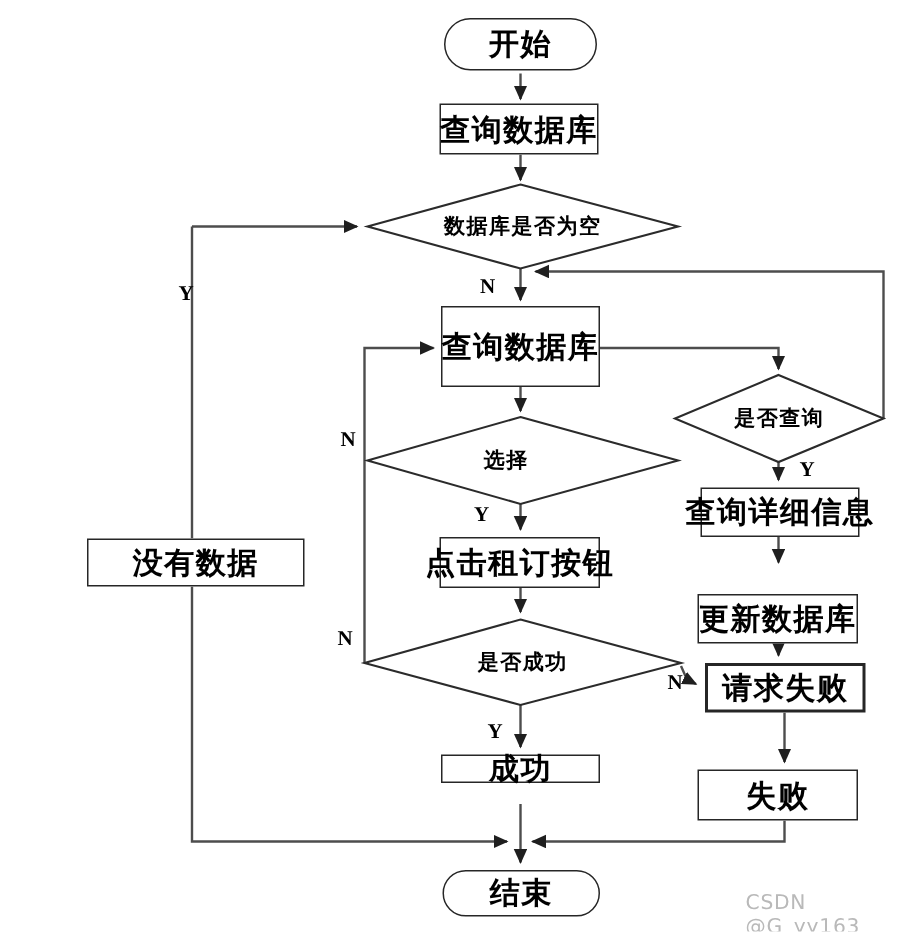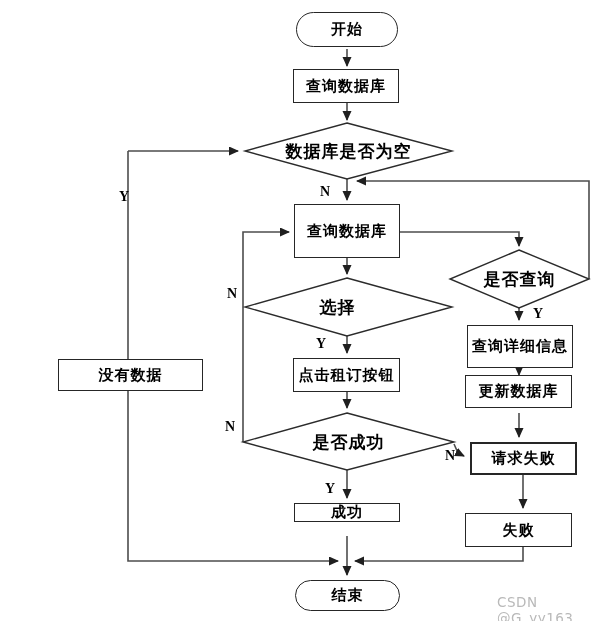--- a/index.html
+++ b/index.html
@@ -10,29 +10,29 @@
     font-family:"DejaVu Sans",sans-serif;
     overflow:hidden;
   }
   #wires{position:absolute;left:0;top:0;z-index:0;}
   .node{
     position:absolute;z-index:2;
     box-sizing:border-box;
     border:1.5px solid #262626;
     background:#ffffff;
     display:flex;align-items:center;justify-content:center;
-    font-size:15px;font-weight:bold;color:#000;
+    font-size:20px;font-weight:bold;color:#000;
     letter-spacing:1px;
     white-space:nowrap;
   }
   .stadium{border-radius:18px;}
   .dtext{
     position:absolute;z-index:2;
     display:flex;align-items:center;justify-content:center;
-    font-size:17px;font-weight:bold;color:#000;
+    font-size:14px;font-weight:bold;color:#000;
     letter-spacing:1px;background:transparent;border:none;
     white-space:nowrap;
   }
   .elabel{
     position:absolute;z-index:3;
     font-family:"Liberation Serif","DejaVu Serif",serif;
     font-size:14px;font-weight:bold;color:#000;
     line-height:1;
   }
   #watermark{
@@ -43,22 +43,22 @@
   }
 
   
   #n-start       {left:296px;top:12px; width:102px;height:35px;}
   #n-query-db    {left:293px;top:69px; width:106px;height:34px;}
   #n-show-info   {left:294px;top:204px;width:106px;height:54px;}
   #n-click-rent  {left:293px;top:358px;width:107px;height:34px;}
   #n-success     {left:294px;top:503px;width:106px;height:19px;}
   #n-end         {left:295px;top:580px;width:105px;height:31px;border-radius:16px;}
   #n-no-data     {left:58px; top:359px;width:145px;height:32px;}
-  #n-query-detail{left:467px;top:325px;width:106px;height:43px;}
-  #n-update-db   {left:465px;top:375px;width:107px;height:33px;}
+  #n-query-detail{left:467px;top:325px;width:106px;height:33px;}
+  #n-update-db   {left:465px;top:396px;width:107px;height:33px;}
   #n-request-fail{left:470px;top:442px;width:107px;height:33px;border-width:2px;}
   #n-fail        {left:465px;top:513px;width:107px;height:34px;text-align:right;}
 
   
   #t-db-empty  {left:245px;top:138px;width:207px;height:26px;}
   #t-select    {left:234px;top:294px;width:207px;height:26px;font-family:Liberation Serif, serif;}
   #t-is-success{left:243px;top:429px;width:211px;height:26px;}
   #t-is-query  {left:450px;top:266px;width:139px;height:26px;}
 
   

